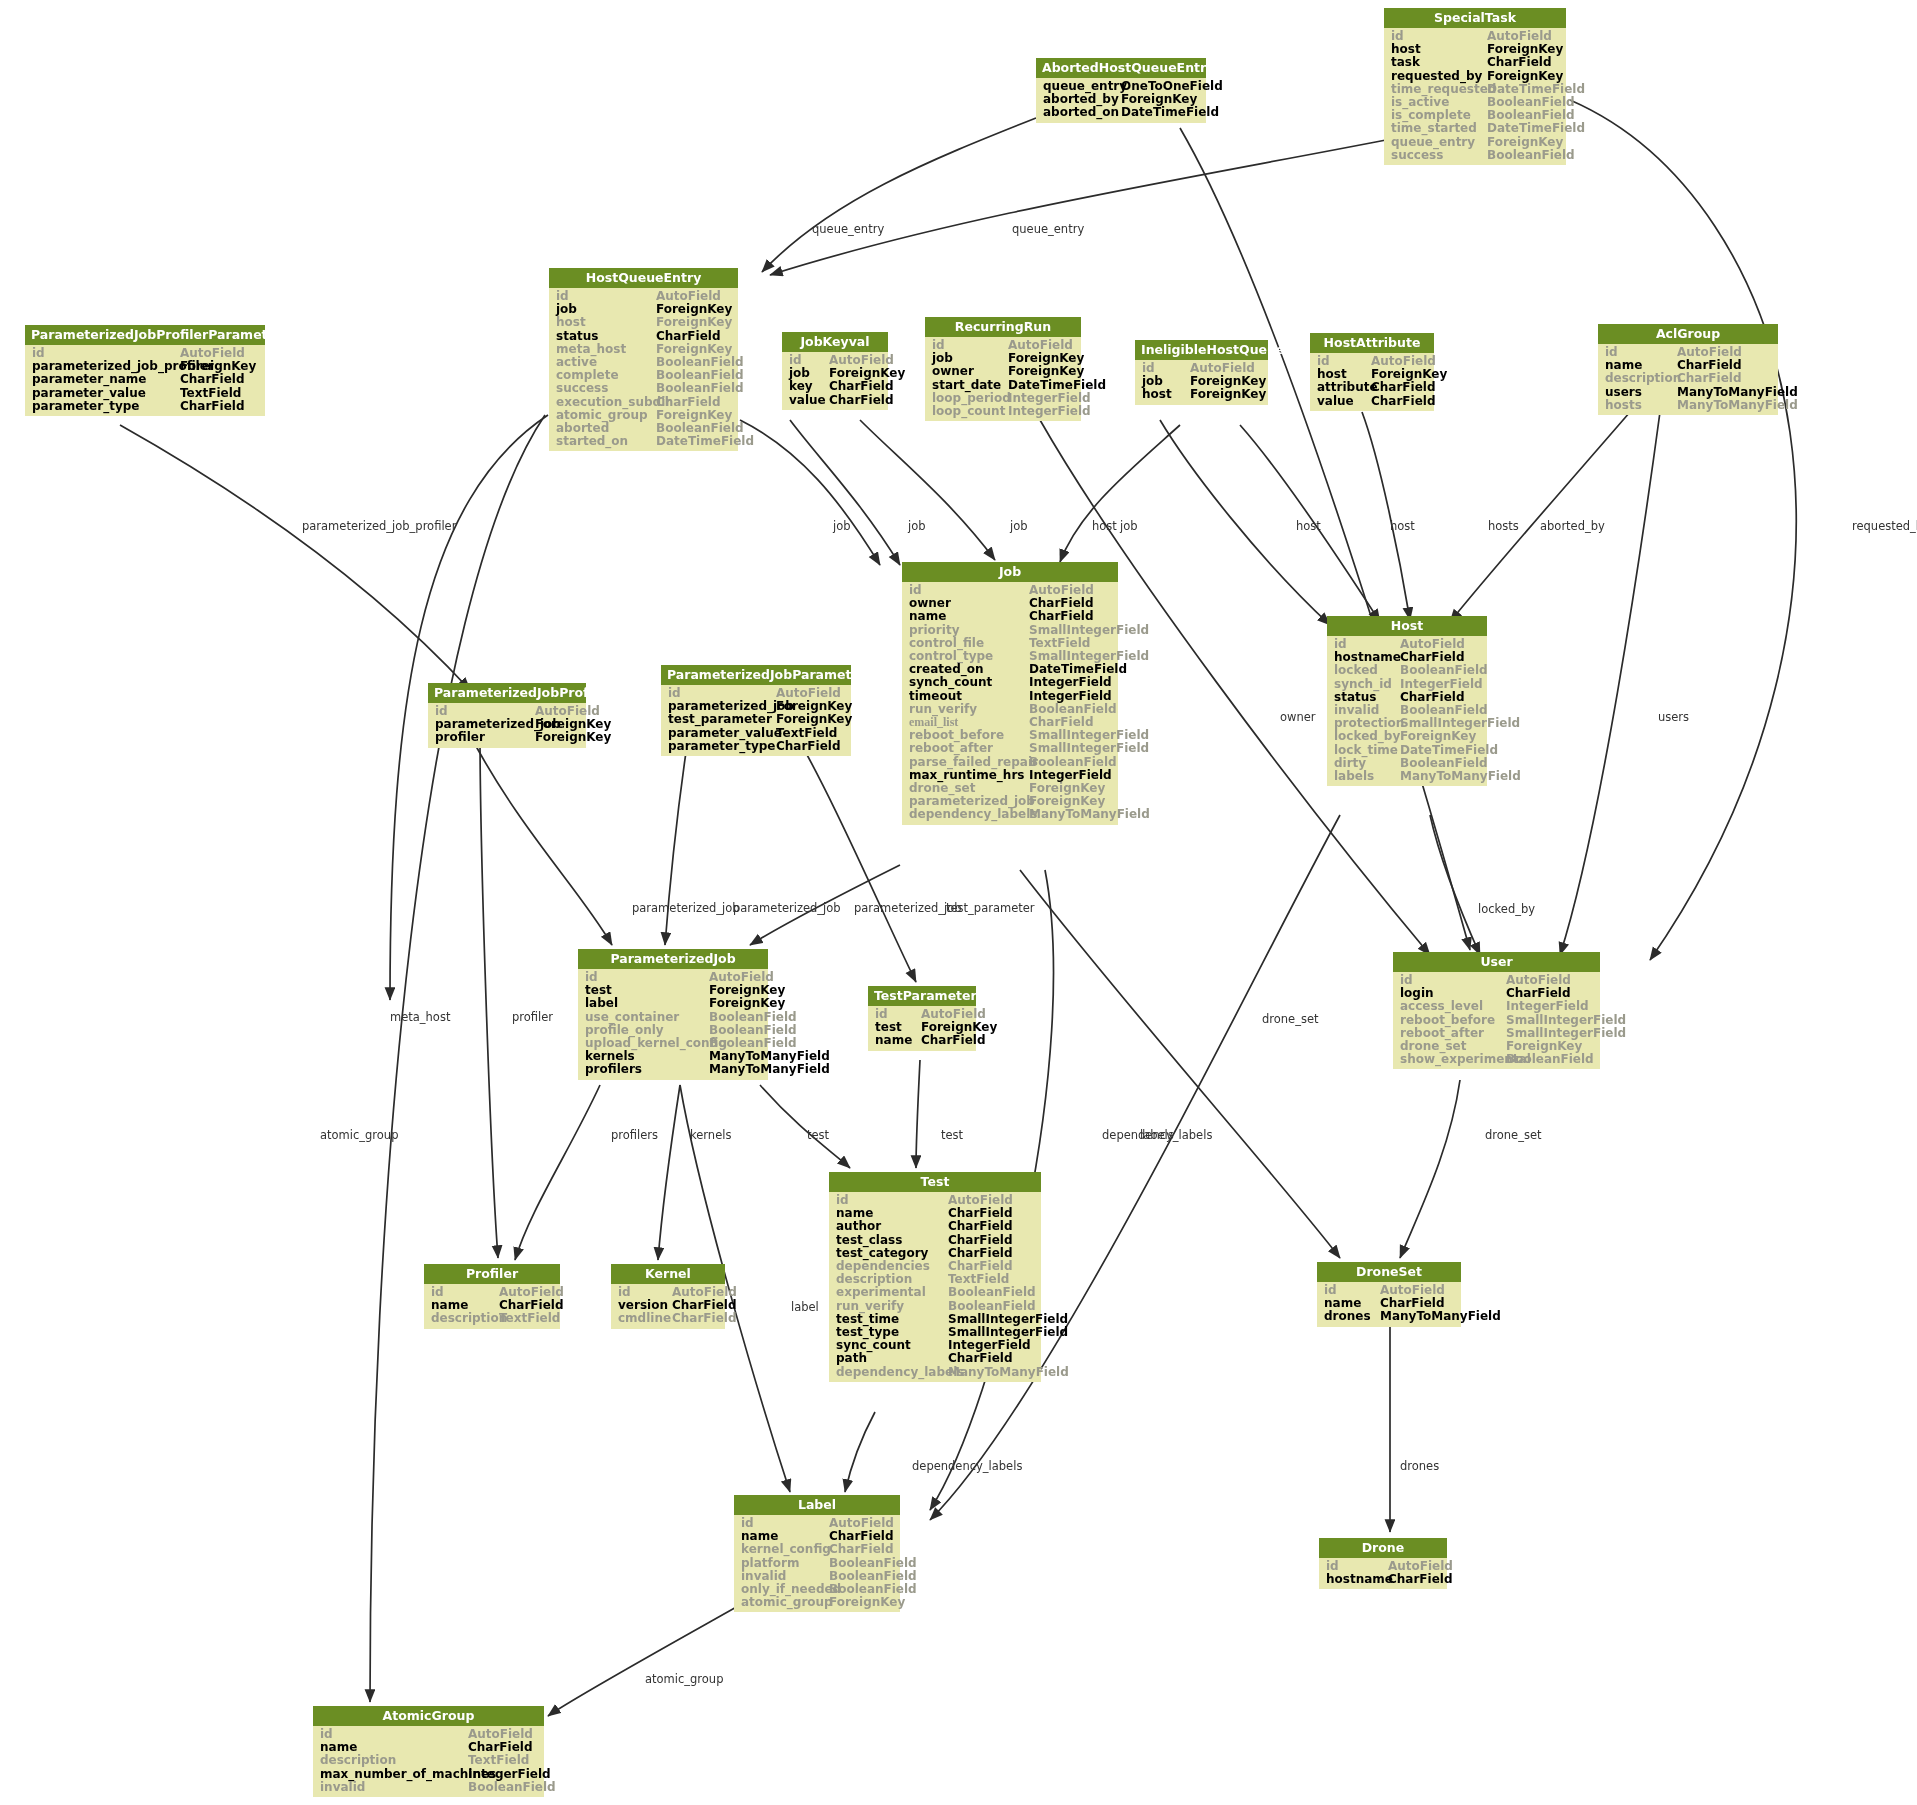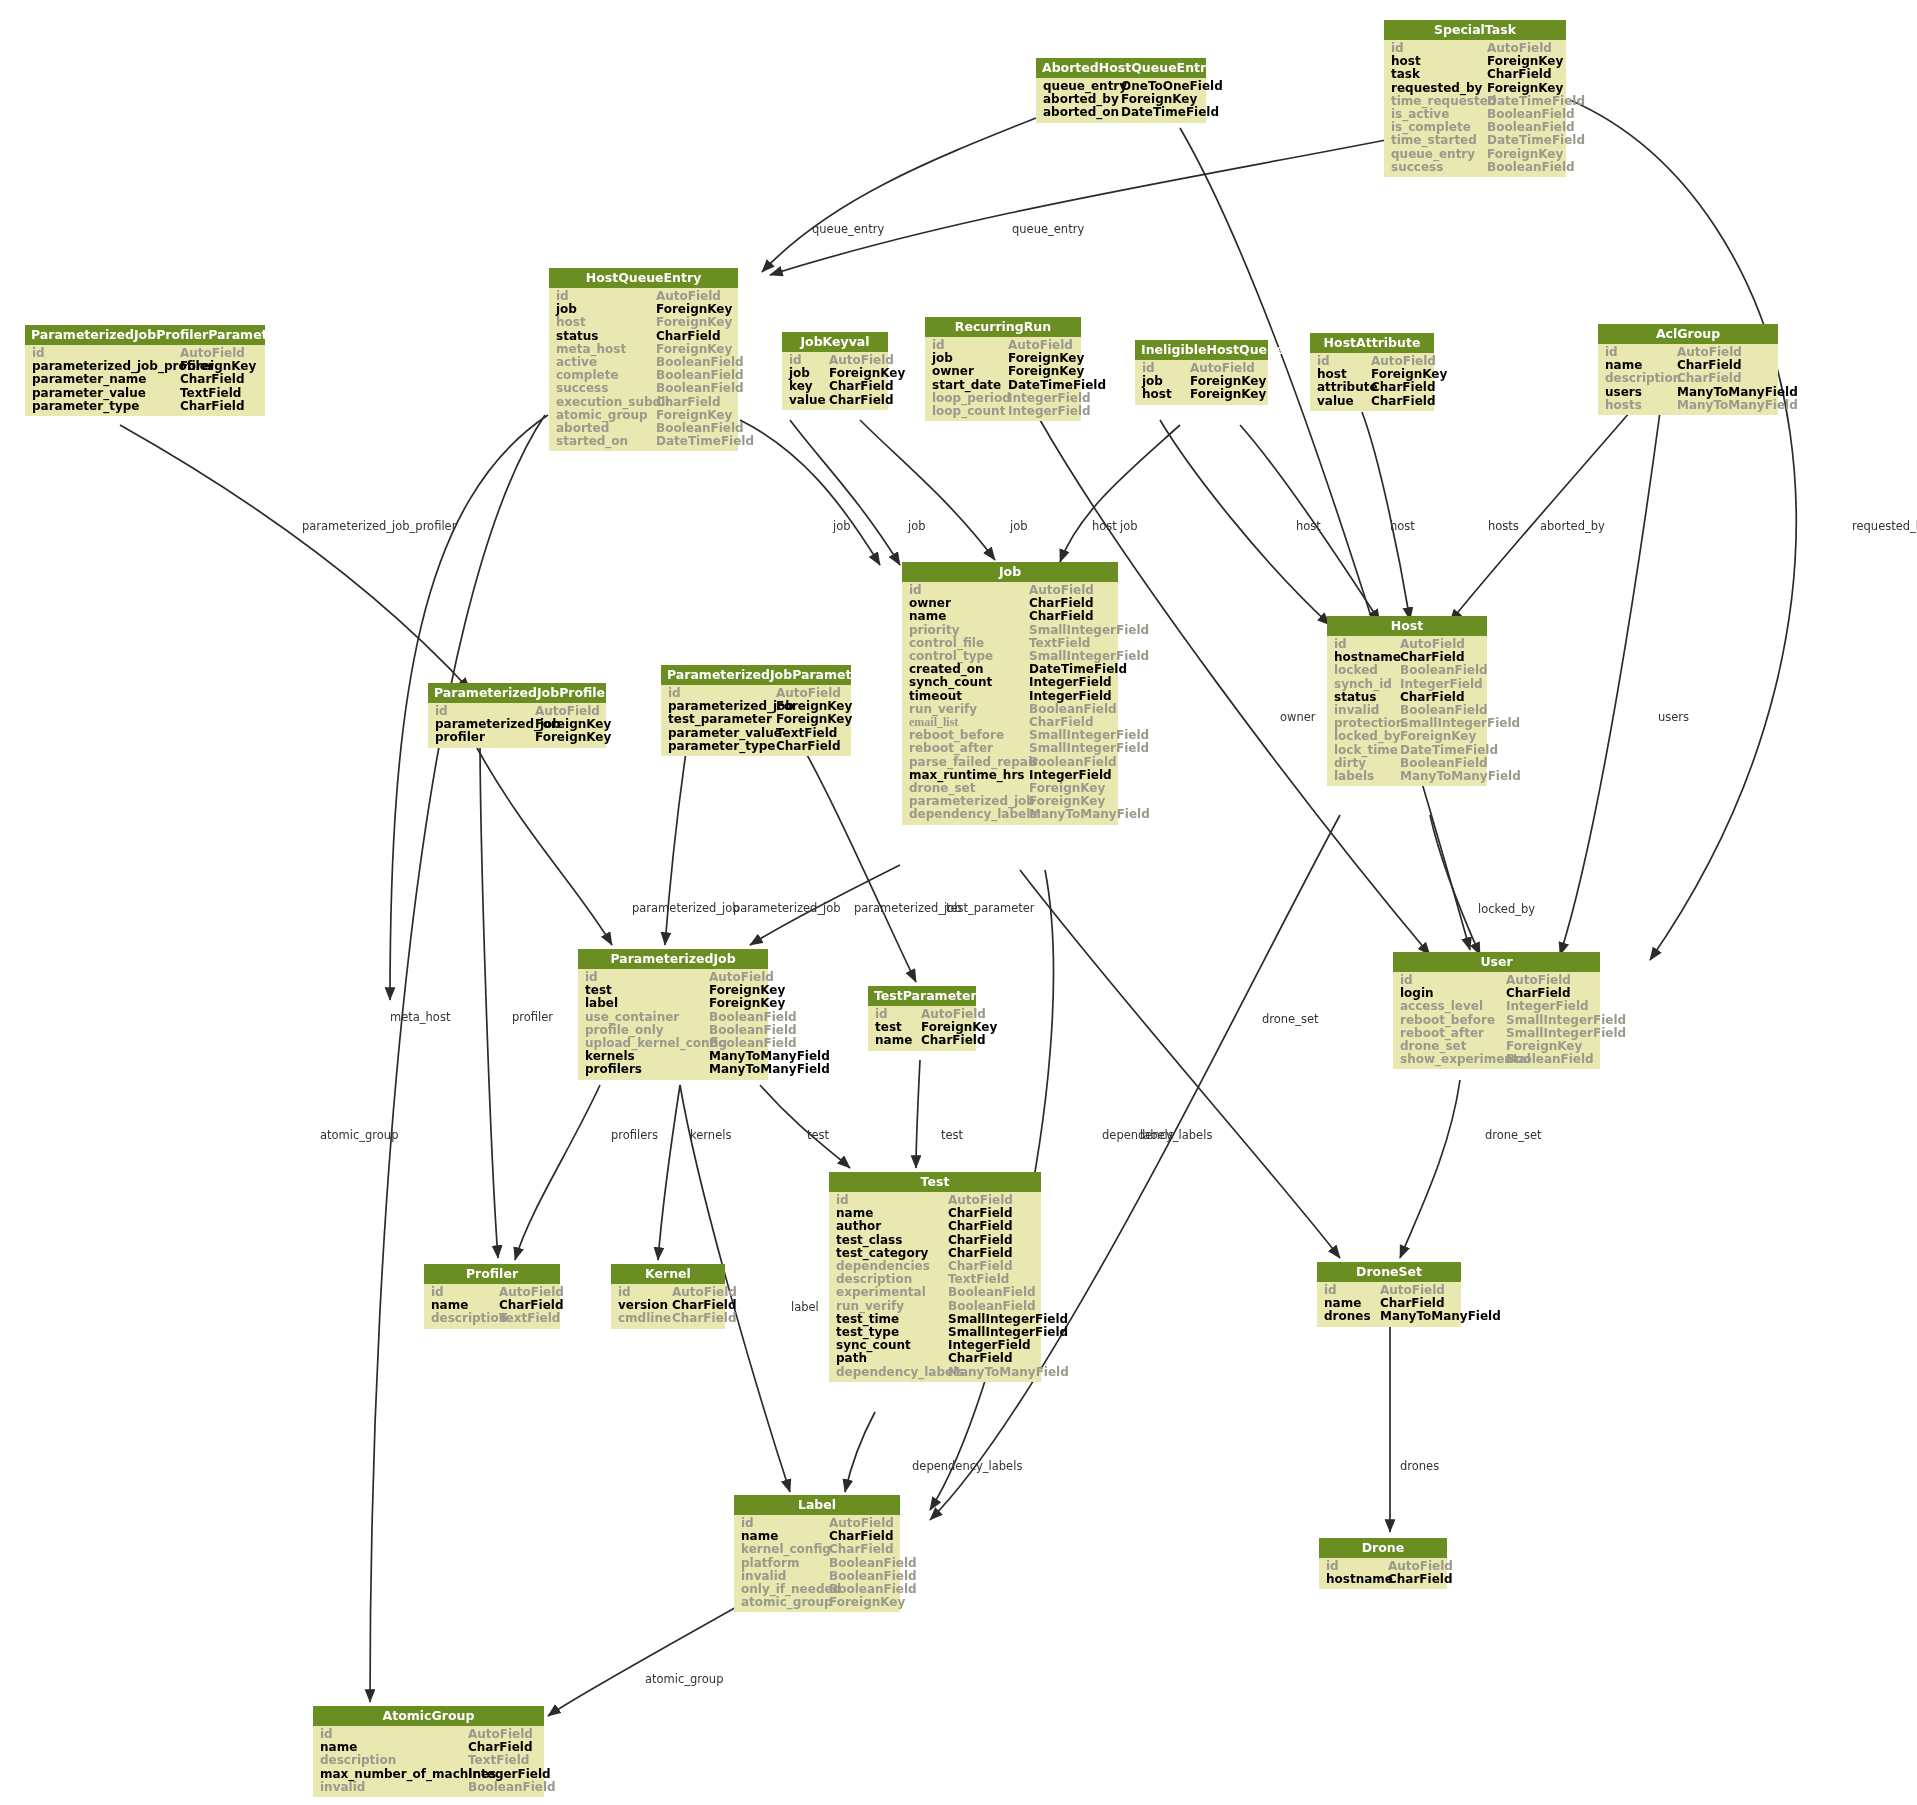--- a/index.html
+++ b/index.html
@@ -105,21 +105,21 @@
         <path d="M 1340,815 C 1240,1000 1050,1400 930,1520" marker-end="url(#arrow)"></path>
         <path d="M 1460,1080 C 1450,1150 1420,1210 1400,1258" marker-end="url(#arrow)"></path>
         <path d="M 680,1085 C 700,1200 760,1400 790,1492" marker-end="url(#arrow)"></path>
         <path d="M 875,1412 C 860,1440 850,1470 845,1492" marker-end="url(#arrow)"></path>
         <path d="M 1390,1318 C 1390,1400 1390,1480 1390,1532" marker-end="url(#arrow)"></path>
         <path d="M 740,1605 C 660,1650 570,1700 548,1716" marker-end="url(#arrow)"></path>
       </g>
   </svg>
 
   <div id="entity-layer">
-      <div class="entity" style="left: 1384px; top: 20px; width: 182px;">
+      <div class="entity" style="left: 1384px; top: 8px; width: 182px;">
         <div class="entity-title">SpecialTask</div>
         <div class="entity-body">
           <div class="field-row opt">
             <span class="f-name" style="width: 96px;">id</span>
             <span class="f-type">AutoField</span>
           </div>
           <div class="field-row req">
             <span class="f-name" style="width: 96px;">host</span>
             <span class="f-type">ForeignKey</span>
           </div>
@@ -484,21 +484,21 @@
           <div class="field-row opt">
             <span class="f-name" style="width: 66px;">dirty</span>
             <span class="f-type">BooleanField</span>
           </div>
           <div class="field-row opt">
             <span class="f-name" style="width: 66px;">labels</span>
             <span class="f-type">ManyToManyField</span>
           </div>
         </div>
       </div>
-      <div class="entity" style="left: 428px; top: 683px; width: 178px;">
+      <div class="entity" style="left: 428px; top: 683px; width: 158px;">
         <div class="entity-title">ParameterizedJobProfiler</div>
         <div class="entity-body">
           <div class="field-row opt">
             <span class="f-name" style="width: 100px;">id</span>
             <span class="f-type">AutoField</span>
           </div>
           <div class="field-row req">
             <span class="f-name" style="width: 100px;">parameterized_job</span>
             <span class="f-type">ForeignKey</span>
           </div>

